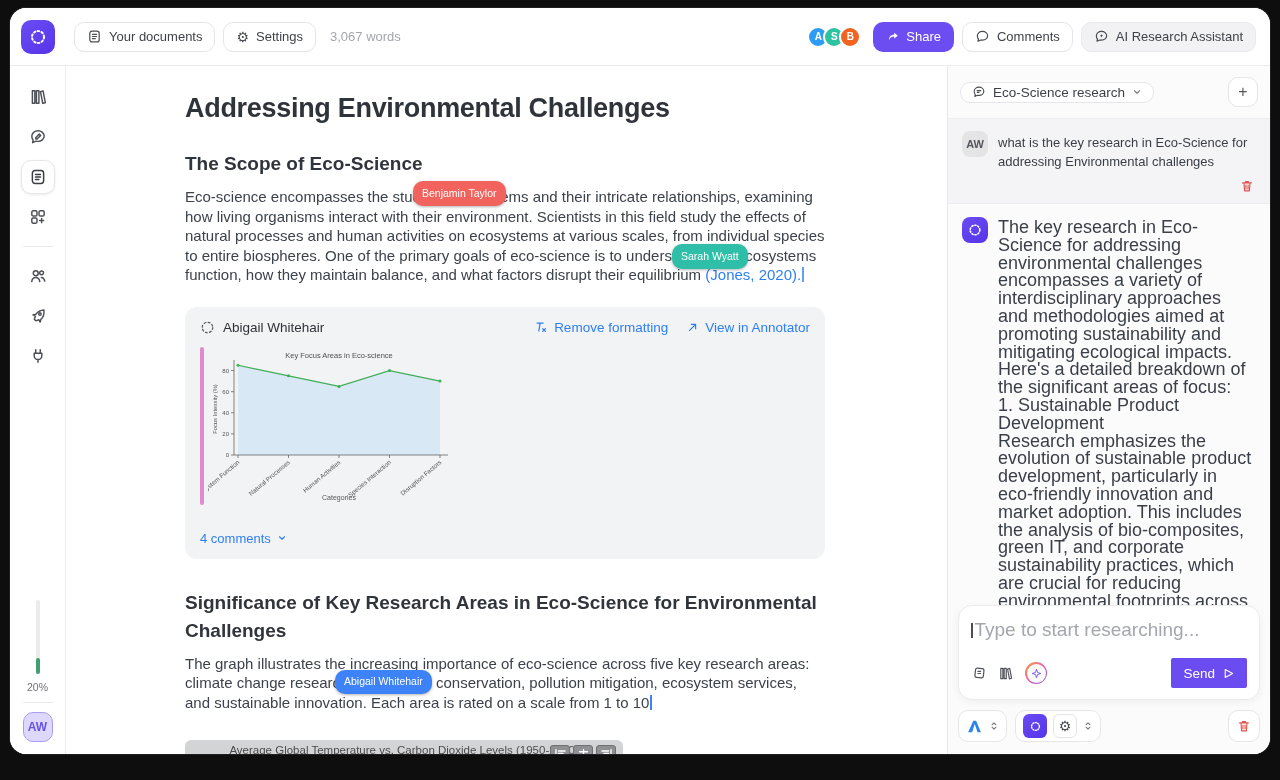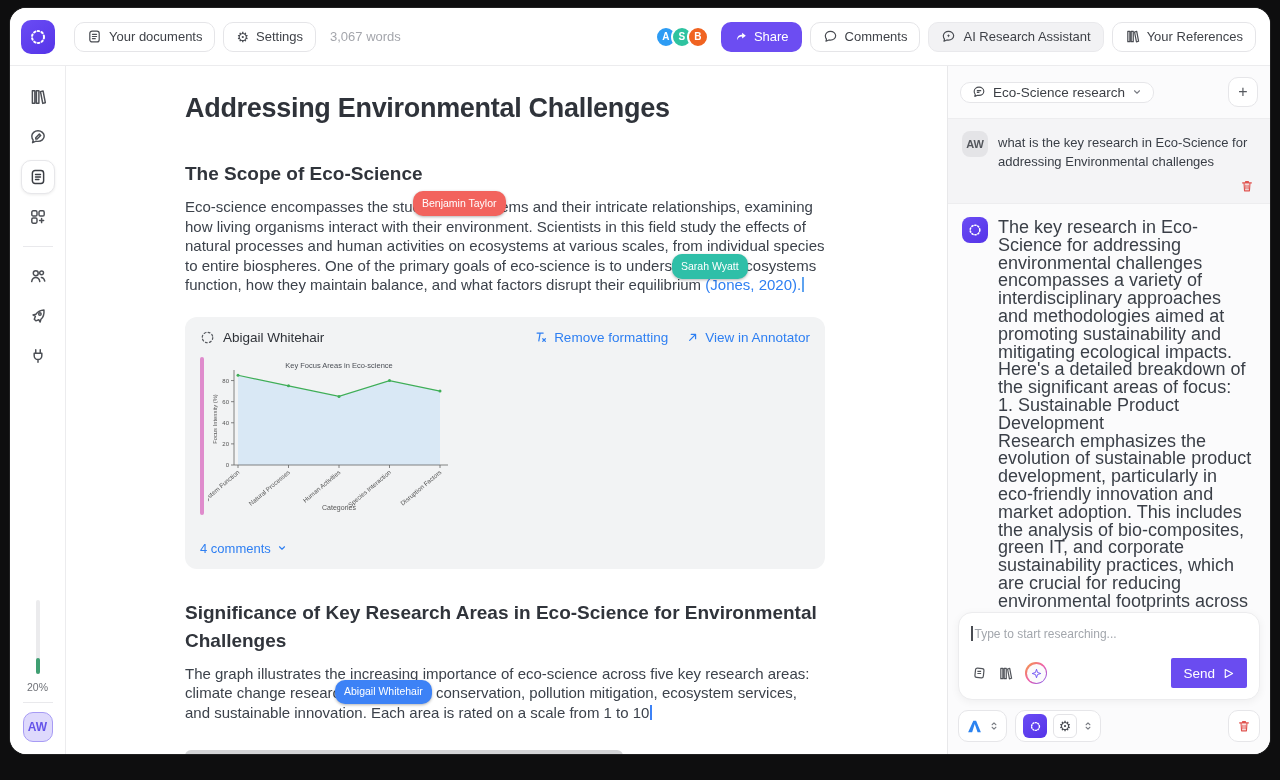--- a/index.html
+++ b/index.html
@@ -35,21 +35,21 @@
   .rail-div { width:30px; height:1px; background:#e9e9ec; margin:6px 0; }
   .rail-bottom { margin-top:auto; display:flex; flex-direction:column; align-items:center; gap:7px; }
   .vslider { width:4px; height:74px; background:#ebebed; border-radius:2px; position:relative; cursor:pointer; }
   .vslider .fill { position:absolute; bottom:0; left:0; width:4px; height:16px; background:#3f9f72; border-radius:2px; }
   .zoom-label { font-size:10.5px; color:#6e7177; }
   .aw-chip { width:30px; height:30px; border-radius:10px; background:#ded9fc; border:1px solid #a79bf4; color:#6453e9; font-size:12px; font-weight:bold; display:flex; align-items:center; justify-content:center; cursor:pointer; }
   
   .doc { flex:1; position:relative; overflow:hidden; background:#fff; }
   .doc-inner { position:absolute; left:119px; top:0; width:640px; }
   .doc-title { margin-top:27px; font-size:27px; font-weight:bold; color:#2f333a; letter-spacing:-.3px; }
-  .doc-h2 { margin-top:36px; font-size:19px; font-weight:bold; color:#30343b; line-height:28px; }
+  .doc-h2 { margin-top:26px; font-size:19px; font-weight:bold; color:#30343b; line-height:28px; }
   .para { margin-top:9px; font-size:15px; line-height:19.5px; color:#3c424b; position:relative; }
   .cite-link { color:#2e7ff2; text-decoration:none; cursor:pointer; }
   .caret { display:inline-block; width:1.5px; height:15px; background:#5ea3f0; vertical-align:-2px; margin-left:1px; }
   .utag { position:absolute; color:#fff; font-size:10.5px; padding:2.5px 9px; border-radius:10px; white-space:nowrap; box-shadow:0 1px 3px rgba(0,0,0,.3); cursor:default; }
   
   .fig-card { margin-top:22px; width:640px; background:#f2f3f4; border-radius:12px; padding:13px 15px 12px; }
   .fig-head { display:flex; align-items:center; font-size:13.5px; color:#2f3238; }
   .fig-head .name { margin-left:8px; }
   .fig-actions { margin-left:auto; display:flex; gap:18px; }
   .fig-link { display:inline-flex; align-items:center; gap:6px; font-size:13.5px; color:#2e7ff2; background:none; border:none; font-family:inherit; cursor:pointer; }
@@ -80,21 +80,21 @@
   .retrieval-icon { width:18px; height:18px; border-radius:5px; background:linear-gradient(145deg,#6a4cf4,#5534e8); display:flex; align-items:center; justify-content:center; }
   .retrieval-label { font-size:13px; color:#35383e; flex:1; }
   .ai-actions { margin:11px 0 0 0; display:flex; align-items:center; }
   .sparkle-ring { width:22px; height:22px; border-radius:50%; padding:1.5px; background:linear-gradient(135deg,#f5a13c,#ef5da8,#7a5cf5); cursor:pointer; }
   .sparkle-ring .inner { width:100%; height:100%; border-radius:50%; background:#fbfbfc; display:flex; align-items:center; justify-content:center; color:#6a4cf4; }
   .ai-actions .right { margin-left:auto; display:flex; gap:13px; }
   
   .composer { margin:auto 10px 0; background:#fff; border:1px solid #ececee; border-radius:14px; box-shadow:0 2px 8px rgba(0,0,0,.05); padding:13px 12px 11px; }
   .ph-row { display:flex; align-items:center; }
   .input-caret { width:1.5px; height:15px; background:#4a4d53; margin-right:2px; }
-  .placeholder { font-size:12px; color:#a3a7ad; }
+  .placeholder { font-size:19px; color:#a3a7ad; }
   .composer-tools { margin-top:17px; display:flex; align-items:center; gap:12px; }
   .send-btn { margin-left:auto; display:inline-flex; align-items:center; gap:7px; height:30px; padding:0 12px; background:#6a4cf0; border:none; border-radius:2px; color:#fff; font-size:13.5px; font-family:inherit; cursor:pointer; }
   .model-row { padding:10px 10px 12px; display:flex; align-items:center; gap:8px; }
   .model-pill { height:32px; display:inline-flex; align-items:center; background:#fff; border:1px solid #e6e6e9; border-radius:10px; padding:0 7px; gap:6px; cursor:pointer; }
   .chip { width:24px; height:24px; border-radius:6px; display:flex; align-items:center; justify-content:center; }
   .chip.purple { background:linear-gradient(145deg,#6a4cf4,#5534e8); }
   .chip.bordered { border:1px solid #e3e3e6; }
   .trash-btn { margin-left:auto; width:32px; height:32px; border:1px solid #e6e6e9; border-radius:10px; background:#fff; display:flex; align-items:center; justify-content:center; cursor:pointer; color:#e0524e; }
 </style>
 </head>
@@ -140,26 +140,20 @@
         </svg>
       <span>Comments</span>
     </button>
     <button class="hbtn gray">
       <svg class="icon" width="15" height="15" viewBox="0 0 16 16" fill="none" stroke="#4a4d53" stroke-width="1.3" stroke-linejoin="round">
           <path d="M13.5 7.2c0 2.6-2.5 4.7-5.5 4.7-.6 0-1.2-.1-1.7-.2L3.2 13l.5-2.3C2.6 9.8 2.5 8.6 2.5 7.2c0-2.6 2.5-4.7 5.5-4.7s5.5 2.1 5.5 4.7z"></path>
           <path d="M8 5.4l.6 1.2 1.2.6-1.2.6L8 9l-.6-1.2-1.2-.6 1.2-.6z" fill="#4a4d53" stroke="none"></path>
         </svg>
       <span>AI Research Assistant</span>
     </button>
-    <button class="hbtn">
-      <svg class="icon" width="15" height="15" viewBox="0 0 16 16" fill="none" stroke="#4a4d53" stroke-width="1.3" stroke-linejoin="round">
-          <path d="M3 2.5h2.2v11H3zM6.6 2.5h2.2v11H6.6zM10.2 3.2l2.3-.6 2 10.5-2.3.6z"></path>
-        </svg>
-      <span>Your References</span>
-    </button>
   </header>
 
   <div class="main">
 
     <nav class="rail">
       <div class="rail-btn">
         <svg width="18" height="18" viewBox="0 0 16 16" fill="none" stroke="currentColor" stroke-width="1.3" stroke-linejoin="round">
             <path d="M3 2.5h2.2v11H3zM6.6 2.5h2.2v11H6.6zM10.2 3.2l2.3-.6 2 10.5-2.3.6z"></path>
           </svg>
       </div>

